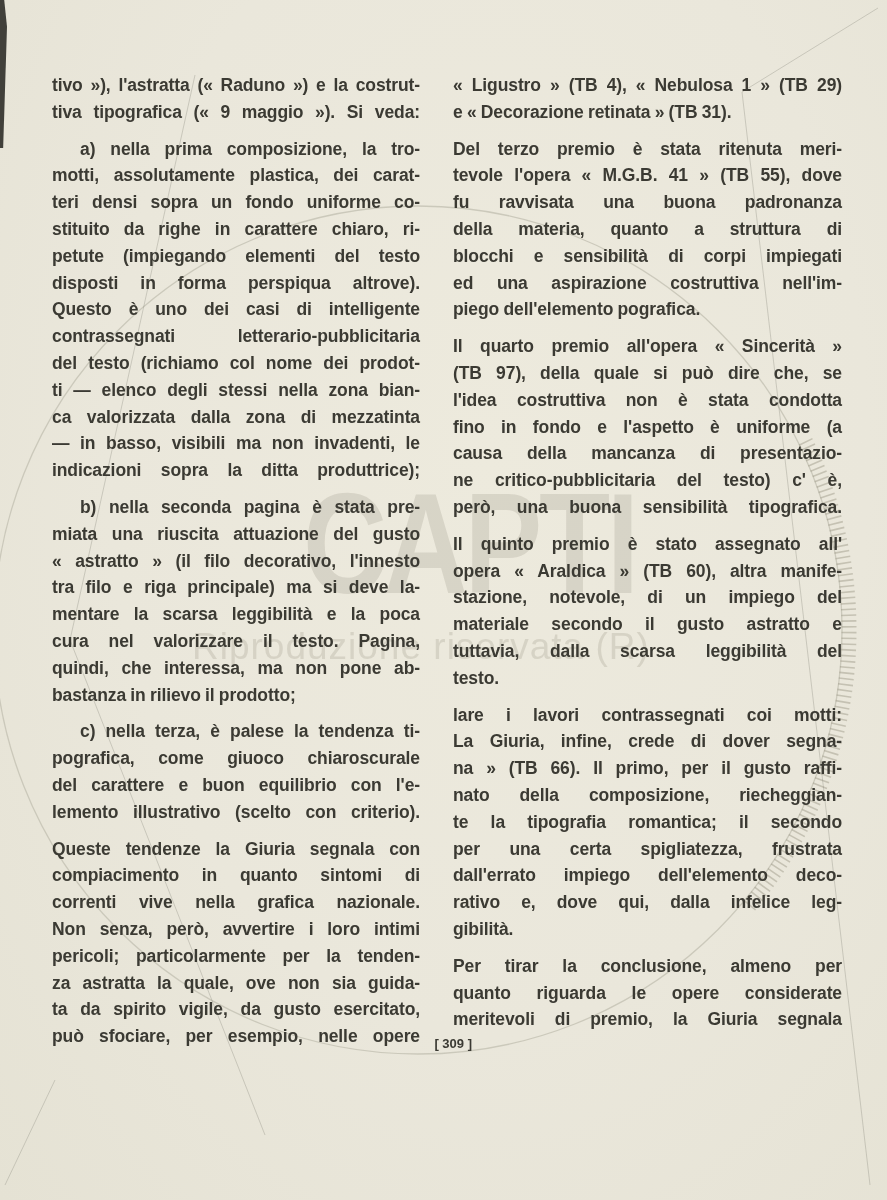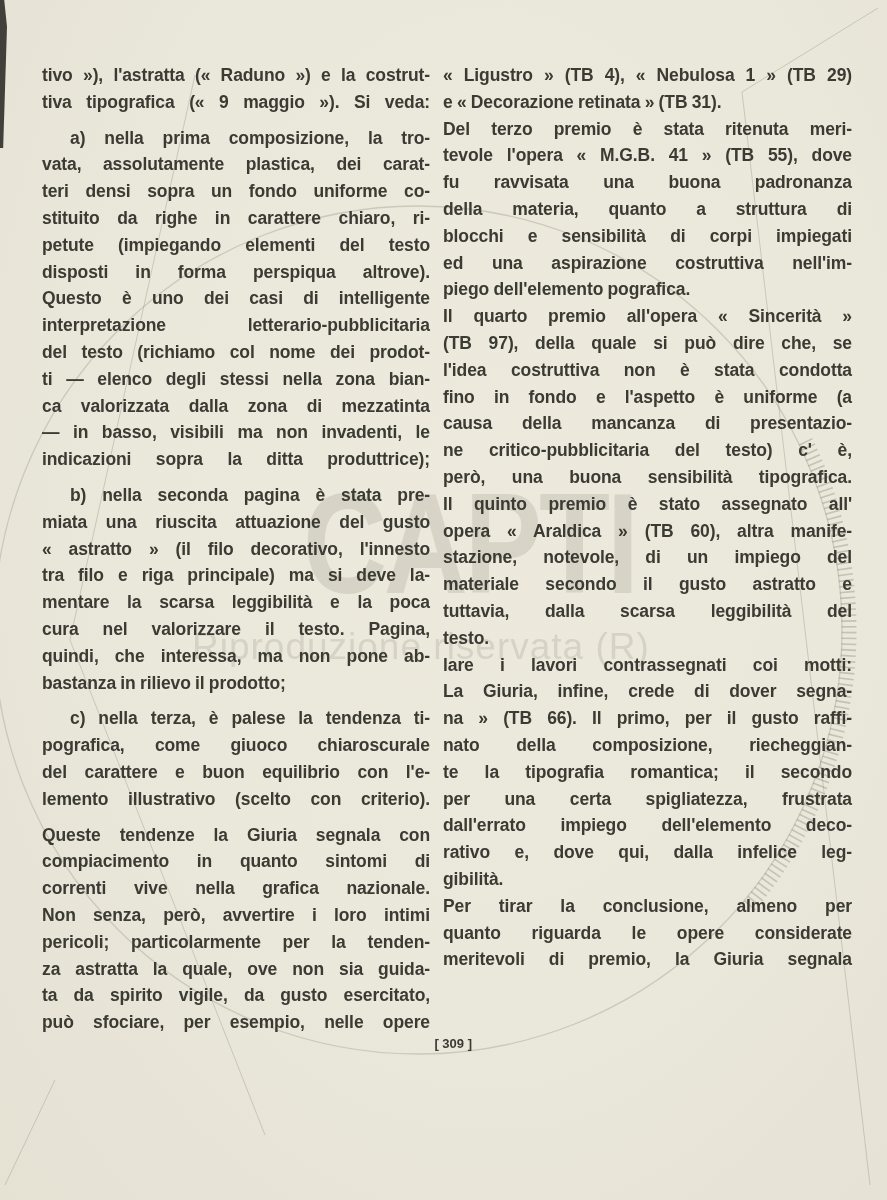--- a/index.html
+++ b/index.html
@@ -16,21 +16,21 @@
     color:#3b3a33;
     font-weight:700;
     font-size:17.5px;
     line-height:26.8px;
     letter-spacing:-0.1px;
     word-spacing:-0.5px;
     z-index:3;
   }
   #col-left{left:42px;width:388px;}
   #col-right{left:443px;width:409px;}
-  .para{margin:0;}
+  .para{margin:10px;}
   .para.gap{margin-top:9px;}
   .line{
     text-align:justify;
     text-align-last:justify;
     white-space:nowrap;
   }
   .line.flush{text-align-last:left;}
   .para.indent .line:first-child{text-indent:28px;}
   
   #page-number{
@@ -84,27 +84,27 @@
 
   <div id="edge-artifact"></div>
 
   <div id="col-left" class="col">
       <div class="para">
         <div class="line">tivo »), l'astratta (« Raduno ») e la costrut-</div>
         <div class="line">tiva tipografica (« 9 maggio »). Si veda:</div>
       </div>
       <div class="para gap indent">
         <div class="line">a) nella prima composizione, la tro-</div>
-        <div class="line">vata, assolutamente plastica, dei carat-</div>
+        <div class="line">motti, assolutamente plastica, dei carat-</div>
         <div class="line">teri densi sopra un fondo uniforme co-</div>
         <div class="line">stituito da righe in carattere chiaro, ri-</div>
         <div class="line">petute (impiegando elementi del testo</div>
         <div class="line">disposti in forma perspiqua altrove).</div>
         <div class="line">Questo è uno dei casi di intelligente</div>
-        <div class="line">interpretazione letterario-pubblicitaria</div>
+        <div class="line">contrassegnati letterario-pubblicitaria</div>
         <div class="line">del testo (richiamo col nome dei prodot-</div>
         <div class="line">ti — elenco degli stessi nella zona bian-</div>
         <div class="line">ca valorizzata dalla zona di mezzatinta</div>
         <div class="line">— in basso, visibili ma non invadenti, le</div>
         <div class="line">indicazioni sopra la ditta produttrice);</div>
       </div>
       <div class="para gap indent">
         <div class="line">b) nella seconda pagina è stata pre-</div>
         <div class="line">miata una riuscita attuazione del gusto</div>
         <div class="line">« astratto » (il filo decorativo, l'innesto</div>

